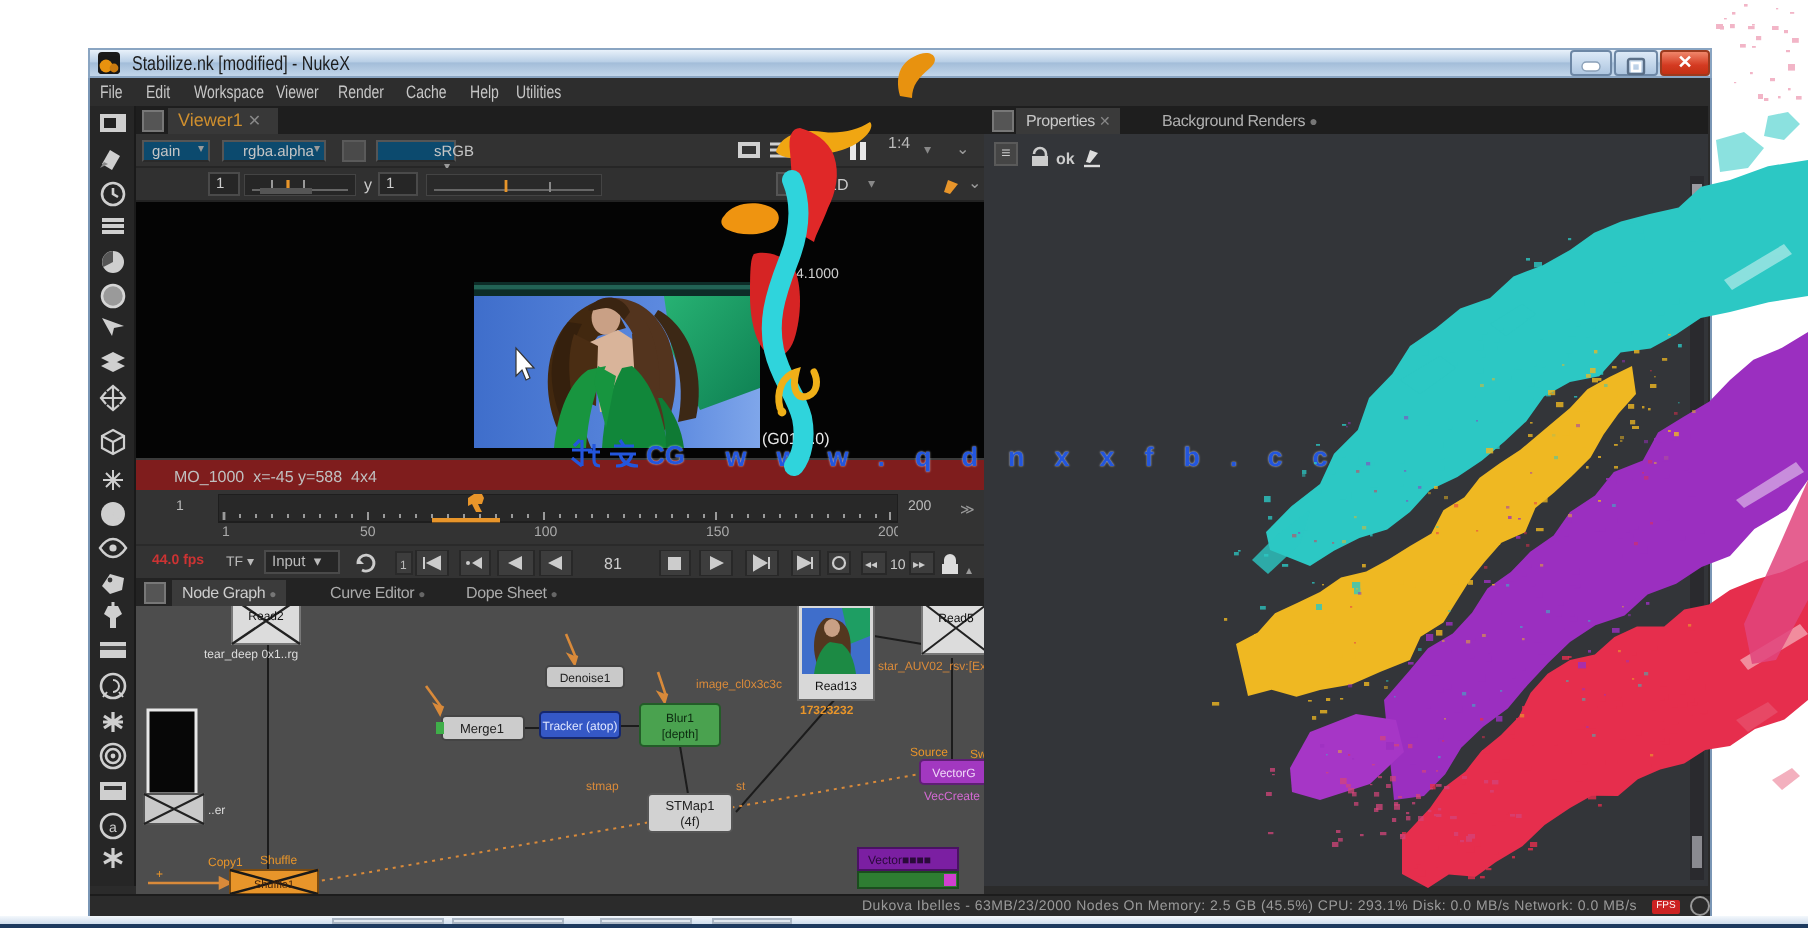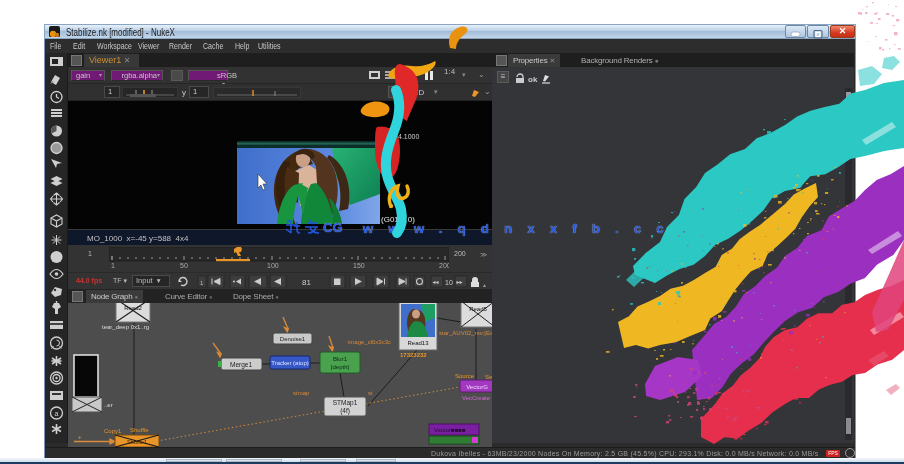--- a/index.html
+++ b/index.html
@@ -16,32 +16,32 @@
 #menubar{left:45px;top:39px;width:810px;height:14px;background:#2d2d2d;color:#c6c6c6;font-size:9px;}
 #menubar span{position:absolute;top:2px;transform:scaleX(0.78);transform-origin:0 0;}
 #lefttb{left:45px;top:53px;width:23px;height:390px;background:#262626;border-right:1px solid #1a1a1a;box-sizing:border-box;}
 
 #vtabbar{left:68px;top:53px;width:424px;height:14px;background:#1e1e1e;}
 #vtab{left:84px;top:54px;width:50px;height:13px;background:#383838;color:#cf8f2e;font-size:9px;padding-left:5px;line-height:13px;}
 #vtbicon{left:71px;top:55px;width:11px;height:11px;background:#555;border:1px solid #777;box-sizing:border-box;}
 #vtool1{left:68px;top:67px;width:424px;height:17px;background:#323232;border-bottom:1px solid #262626;box-sizing:border-box;}
 #vtool2{left:68px;top:84px;width:424px;height:17px;background:#303030;border-bottom:1px solid #222;box-sizing:border-box;}
 #viewer{left:68px;top:101px;width:424px;height:128px;background:#040404;}
-#vinfo{left:68px;top:229px;width:424px;height:16px;background:#0f172a;border-top:1px solid #3a3a3a;color:#c0c0c0;font-size:8px;box-sizing:border-box;}
+#vinfo{left:68px;top:229px;width:424px;height:16px;background:#7f1d1d;border-top:1px solid #3a3a3a;color:#c0c0c0;font-size:8px;box-sizing:border-box;}
 #timeline{left:68px;top:245px;width:424px;height:27px;background:#333;}
 #transport{left:68px;top:272px;width:424px;height:17px;background:#333;border-top:1px solid #2a2a2a;box-sizing:border-box;}
 #ngtabbar{left:68px;top:289px;width:424px;height:14px;background:#232323;}
 #ngraph{left:68px;top:303px;width:424px;height:144px;background:#4d4d4d;overflow:hidden;}
 
 #rtabbar{left:492px;top:53px;width:362px;height:14px;background:#1e1e1e;}
 #rpanel{left:492px;top:67px;width:362px;height:376px;background:#333539;}
 #statusbar{left:45px;top:447px;width:810px;height:11px;background:#2b2b2b;border-top:1px solid #1c1c1c;box-sizing:border-box;}
 #taskbar{left:0;top:458px;width:904px;height:4px;background:linear-gradient(#f4f8fc,#cfdded);}
 #taskbar2{left:0;top:462px;width:904px;height:2px;background:#1d3a5f;}
-.dd{position:absolute;height:11px;background:#701a75;border:1px solid #555;border-bottom-color:#2a2a2a;box-sizing:border-box;color:#c5c5c5;font-size:7.5px;line-height:9px;padding-left:4px;}
+.dd{position:absolute;height:11px;background:#0c4a6e;border:1px solid #555;border-bottom-color:#2a2a2a;box-sizing:border-box;color:#c5c5c5;font-size:7.5px;line-height:9px;padding-left:4px;}
 .dd i{float:right;font-style:normal;color:#999;font-size:6px;margin-right:2px;}
 .fld{position:absolute;height:12px;background:#262626;border:1px solid #4a4a4a;box-sizing:border-box;color:#ccc;font-size:7.5px;line-height:10px;padding-left:3px;}
 .ngtab{position:absolute;top:1px;height:13px;font-size:8px;line-height:13px;padding:0 5px;letter-spacing:-0.2px;}
 .ngtab i{font-style:normal;font-size:6px;}
 .rtab{position:absolute;top:1px;height:13px;font-size:8px;line-height:13px;padding:0 5px;letter-spacing:-0.2px;}
 </style>
 </head>
 <body>
 <div class="abs" id="win"></div>
 <div class="abs" id="rpanel"></div>

